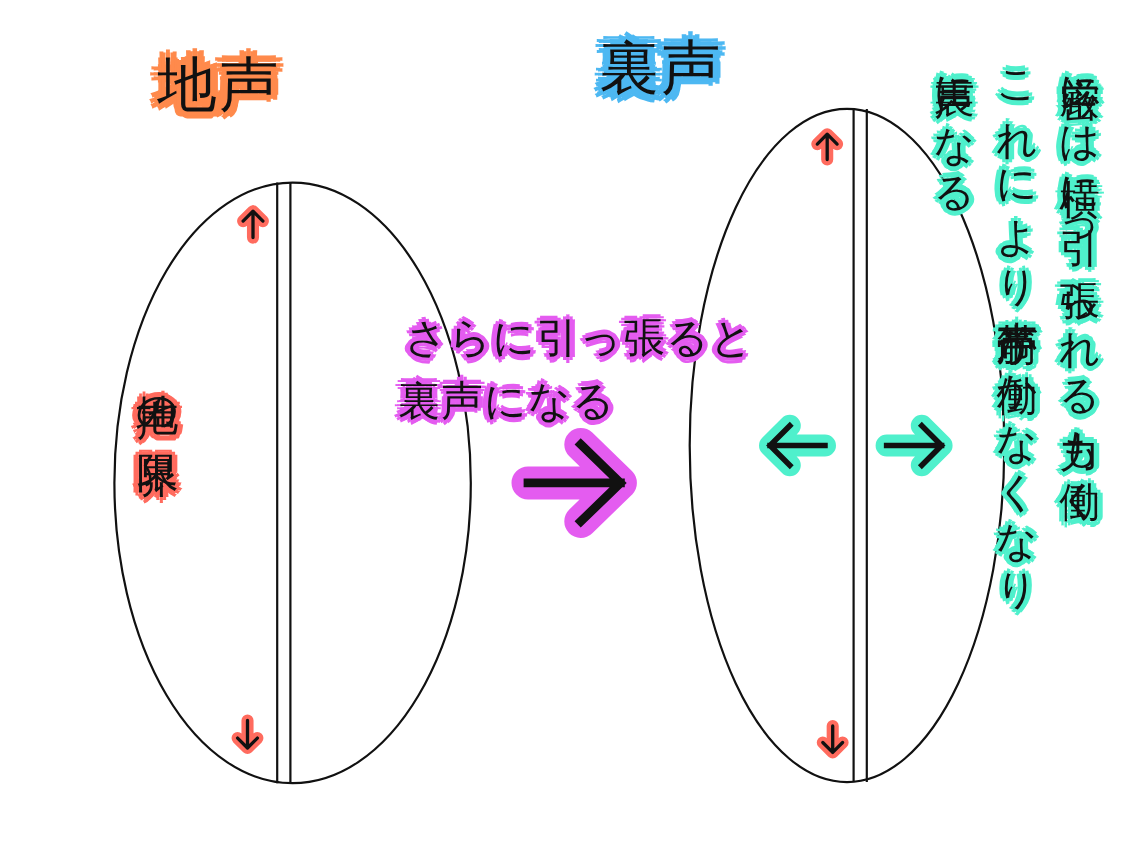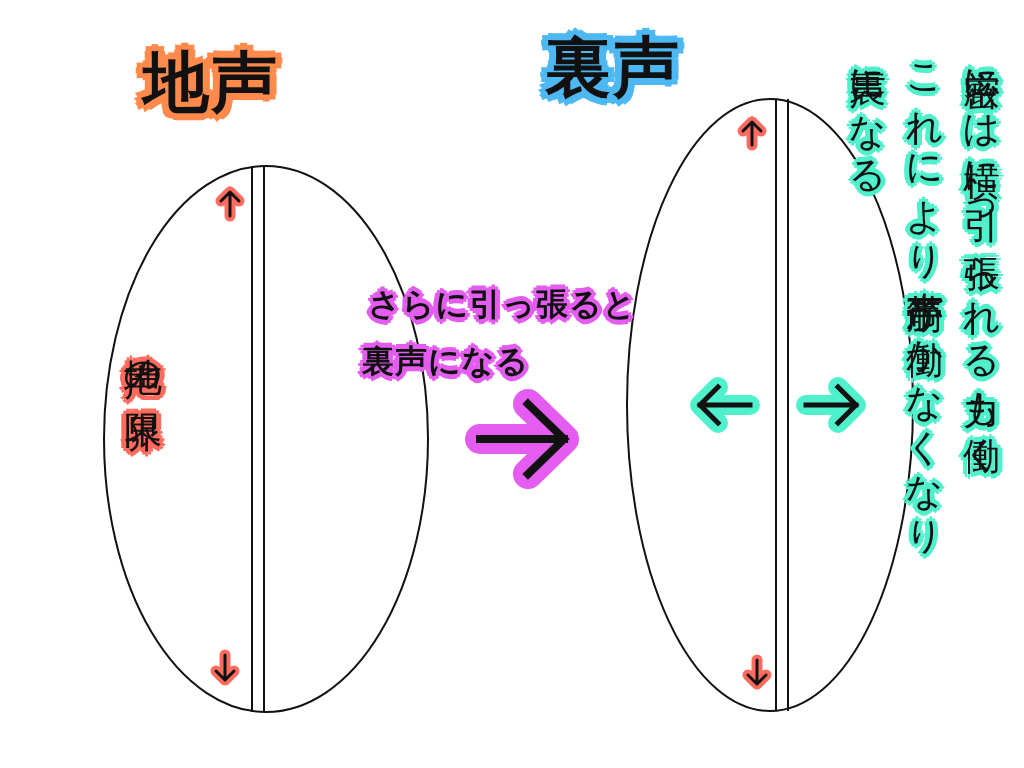--- a/index.html
+++ b/index.html
@@ -1,19 +1,19 @@
 <!DOCTYPE html>
 <html><head>
 <meta charset="utf-8">
 <style>
   html, body { margin:0; padding:0; background:#ffffff; }
   body { width:1024px; height:768px; position:relative; overflow:hidden;
          font-family:"DejaVu Sans","Liberation Sans",sans-serif; }
   svg.diagram { position:absolute; left:0; top:0; }
-  .title { position:absolute; font-size:66px; font-weight:bold; color:#111; line-height:1; letter-spacing:2px; }
+  .title { position:absolute; font-size:54px; font-weight:normal; color:#111; line-height:1; letter-spacing:2px; }
   .title-orange { left:143px; top:50px;
     text-shadow: 0 0 0 #ff8a4c, 4px 0 0 #ff8a4c, -4px 0 0 #ff8a4c, 0 4px 0 #ff8a4c, 0 -4px 0 #ff8a4c,
                  4px 4px 0 #ff8a4c, -4px -4px 0 #ff8a4c, 4px -4px 0 #ff8a4c, -4px 4px 0 #ff8a4c,
                  7px 0 0 #ff8a4c, -7px 0 0 #ff8a4c, 0 7px 0 #ff8a4c, 0 -7px 0 #ff8a4c,
                  6px 5px 0 #ff8a4c, -6px -5px 0 #ff8a4c, 6px -5px 0 #ff8a4c, -6px 5px 0 #ff8a4c; }
   .title-blue { left:517px; top:35px;
     text-shadow: 4px 0 0 #4db8f2, -4px 0 0 #4db8f2, 0 4px 0 #4db8f2, 0 -4px 0 #4db8f2,
                  4px 4px 0 #4db8f2, -4px -4px 0 #4db8f2, 4px -4px 0 #4db8f2, -4px 4px 0 #4db8f2,
                  7px 0 0 #4db8f2, -7px 0 0 #4db8f2, 0 7px 0 #4db8f2, 0 -7px 0 #4db8f2,
                  6px 5px 0 #4db8f2, -6px -5px 0 #4db8f2, 6px -5px 0 #4db8f2, -6px 5px 0 #4db8f2; margin-left: 28px; }
@@ -21,24 +21,24 @@
   .red-label { left:124px; top:328px; font-size:38px; letter-spacing:4px;
     text-shadow: 3px 0 0 #ff6b5e, -3px 0 0 #ff6b5e, 0 3px 0 #ff6b5e, 0 -3px 0 #ff6b5e,
                  3px 3px 0 #ff6b5e, -3px -3px 0 #ff6b5e, 3px -3px 0 #ff6b5e, -3px 3px 0 #ff6b5e,
                  5px 0 0 #ff6b5e, -5px 0 0 #ff6b5e, 0 5px 0 #ff6b5e, 0 -5px 0 #ff6b5e; }
   .teal { text-shadow: 3px 0 0 #4ff0cc, -3px 0 0 #4ff0cc, 0 3px 0 #4ff0cc, 0 -3px 0 #4ff0cc,
                  3px 3px 0 #4ff0cc, -3px -3px 0 #4ff0cc, 3px -3px 0 #4ff0cc, -3px 3px 0 #4ff0cc,
                  5px 0 0 #4ff0cc, -5px 0 0 #4ff0cc, 0 5px 0 #4ff0cc, 0 -5px 0 #4ff0cc; }
   .note-col1 { left:963px; top:40px; font-size:37px; letter-spacing:2.2px; }
   .note-col2 { left:906px; top:40px; font-size:37px; letter-spacing:2.2px; }
   .note-col3 { left:849px; top:40px; font-size:37px; letter-spacing:2.2px; }
-  .magenta-text { position:absolute; font-size:32px; color:#111; line-height:1; letter-spacing:1px;
+  .magenta-text { position:absolute; font-size:38px; color:#111; line-height:1; letter-spacing:1px;
     text-shadow: 3px 0 0 #e45cf0, -3px 0 0 #e45cf0, 0 3px 0 #e45cf0, 0 -3px 0 #e45cf0,
                  3px 3px 0 #e45cf0, -3px -3px 0 #e45cf0, 3px -3px 0 #e45cf0, -3px 3px 0 #e45cf0,
-                 5px 0 0 #e45cf0, -5px 0 0 #e45cf0, 0 5px 0 #e45cf0, 0 -5px 0 #e45cf0; font-weight: bold; }
+                 5px 0 0 #e45cf0, -5px 0 0 #e45cf0, 0 5px 0 #e45cf0, 0 -5px 0 #e45cf0; }
   .mline1 { left:368px; top:288px; }
   .mline2 { left:362px; top:345px; }
 </style>
 </head>
 <body>
 
 <svg class="diagram" width="1024" height="768" viewBox="0 0 1024 768">
 
   <ellipse cx="266" cy="439" rx="162" ry="273" fill="none" stroke="#111" stroke-width="2"></ellipse>
   <line x1="252" y1="166" x2="252" y2="712" stroke="#111" stroke-width="2"></line>

